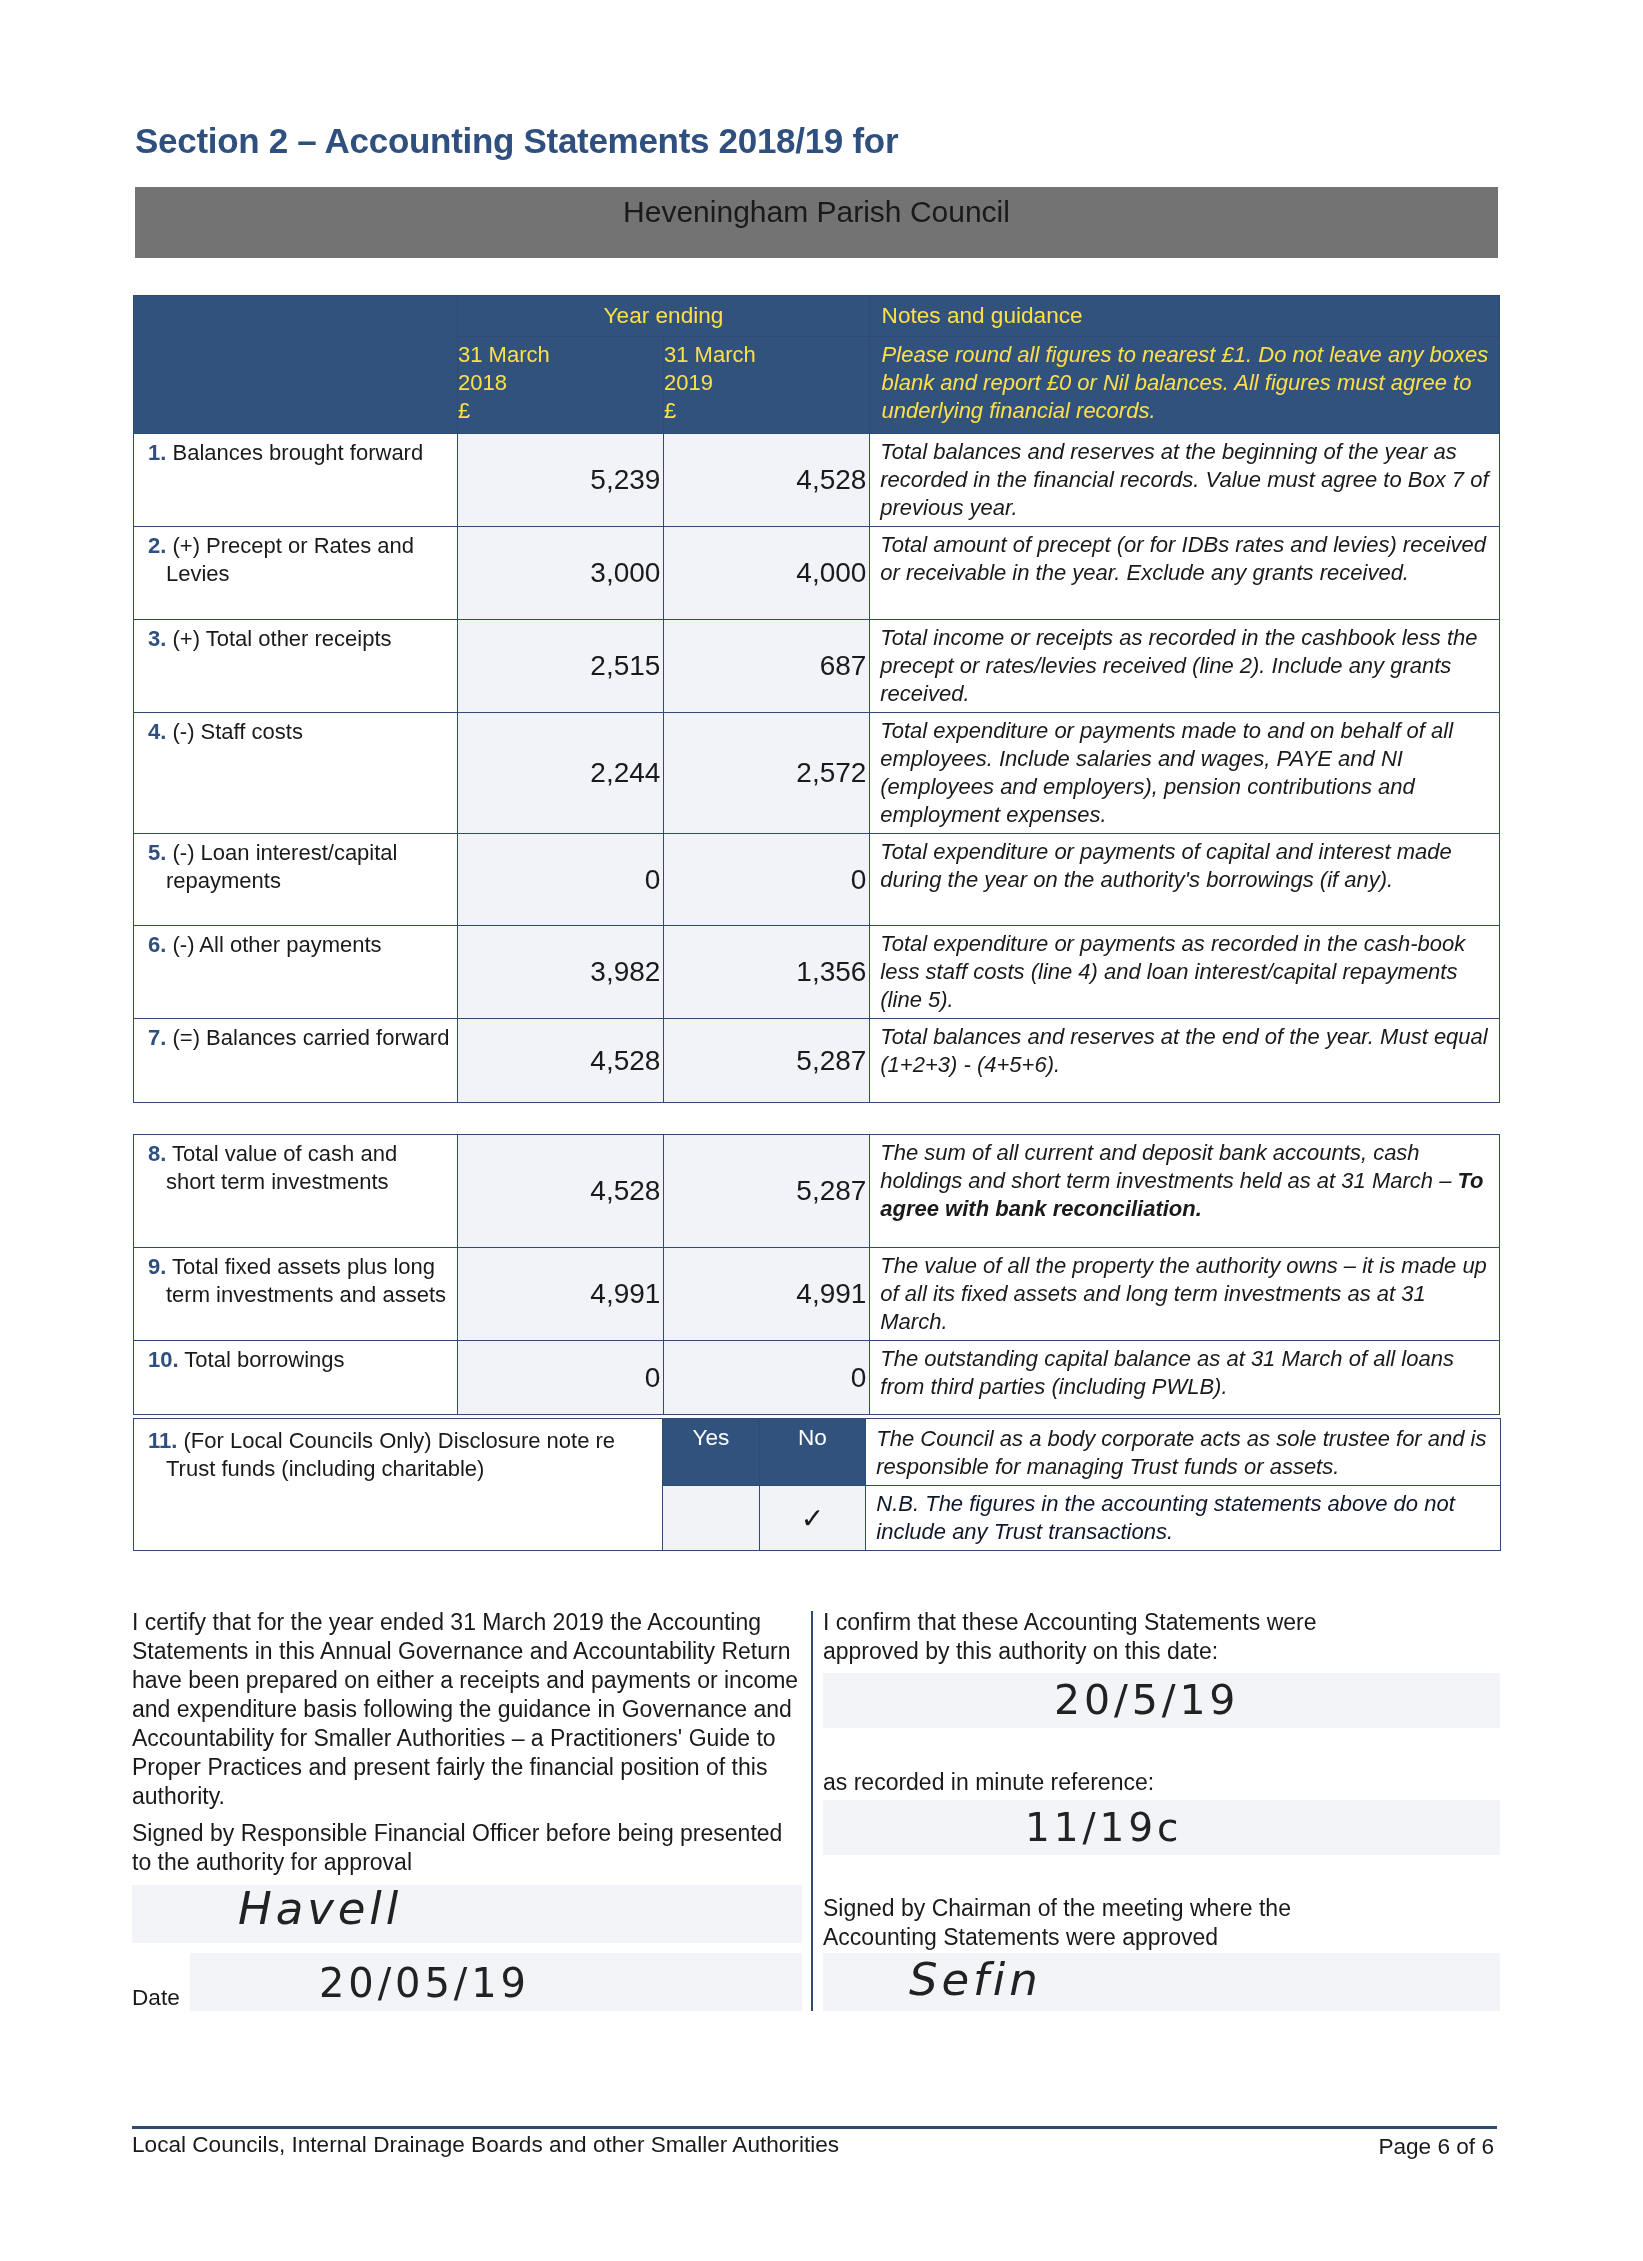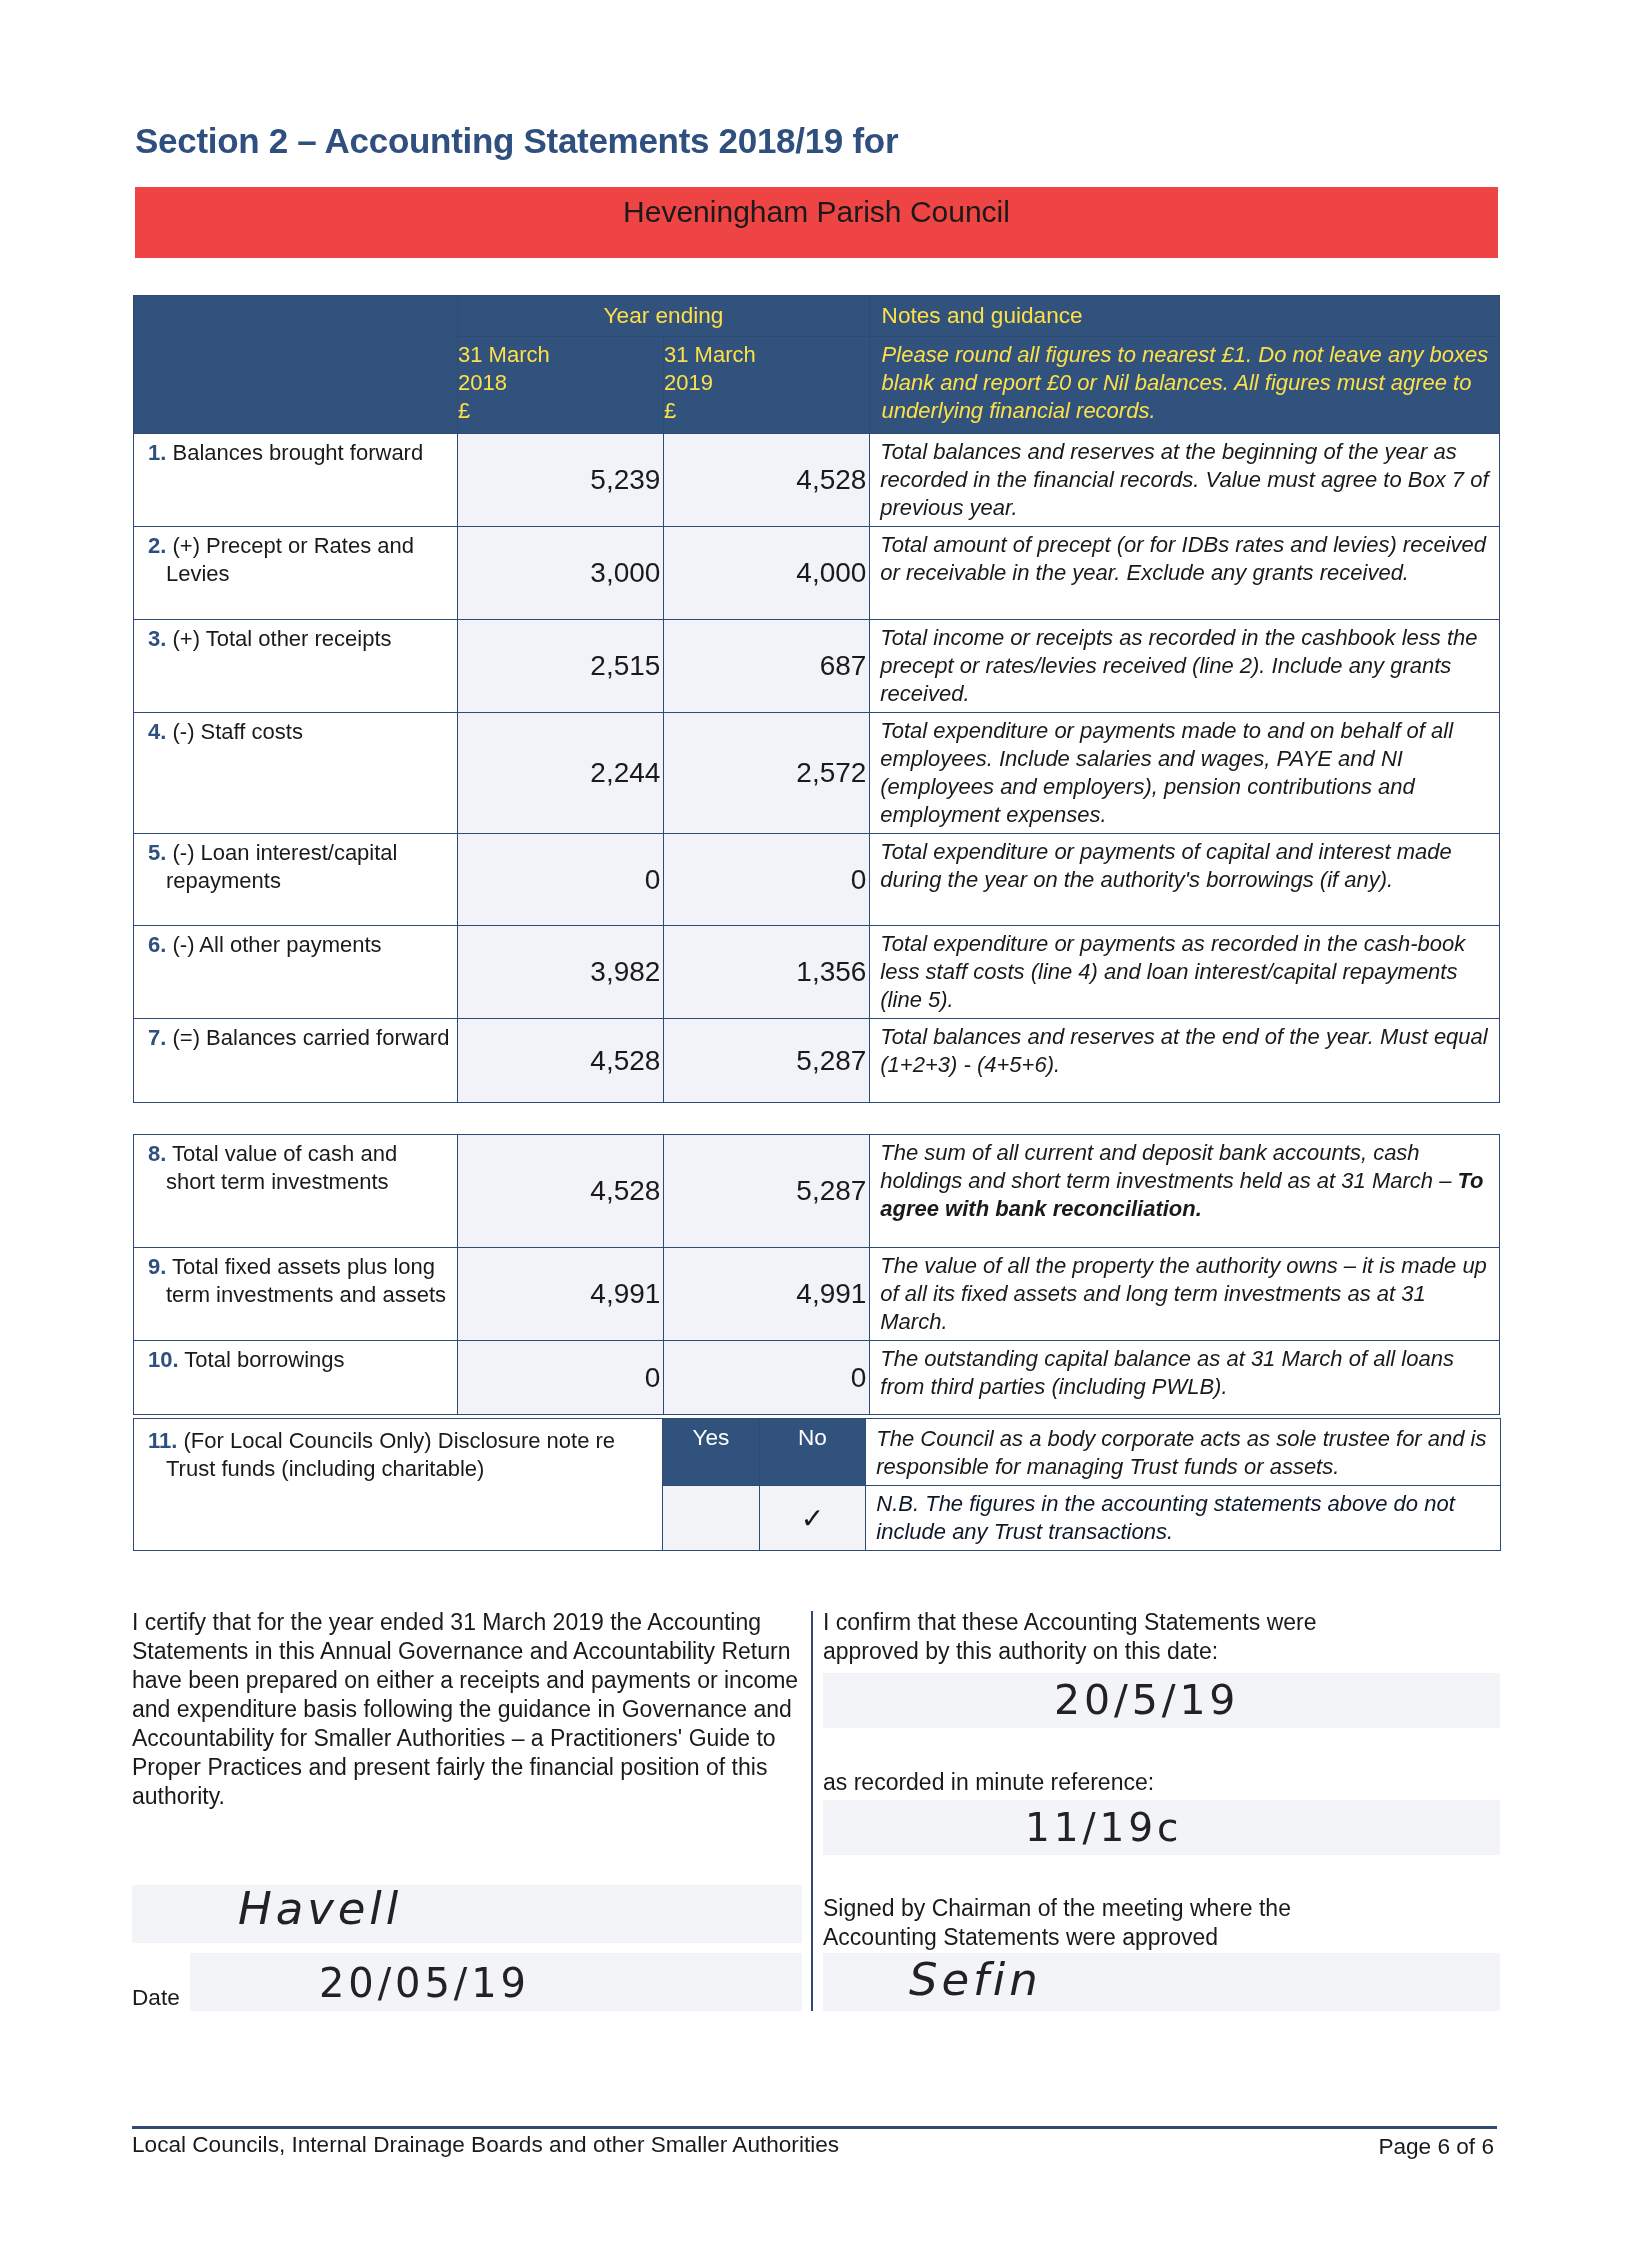--- a/index.html
+++ b/index.html
@@ -6,21 +6,21 @@
   body {
     width: 1644px; height: 2261px; position: relative; overflow: hidden;
     font-family: "Liberation Sans", sans-serif; color: #1a1a1a;
   }
   .page-title {
     position: absolute; left: 135px; top: 121px;
     font-size: 35px; font-weight: bold; color: #2f4f7f; letter-spacing: -0.3px;
   }
   .authority-box {
     position: absolute; left: 135px; top: 187px; width: 1363px; height: 71px;
-    background: #ef4444;
+    background: #737373;
   }
   .authority-name {
     position: absolute; left: 0; right: 0; top: 7.7px; text-align: center;
     font-size: 30px; color: #1a1a1a;
   }
   table.stmt {
     position: absolute; border-collapse: collapse; table-layout: fixed;
     left: 133px; width: 1367px;
   }
   table.stmt td, table.stmt th {
@@ -213,20 +213,21 @@
   <tr style="height:64px;">
     <td class="trust-check-cell"></td>
     <td class="trust-check-cell">✓</td>
     <td class="note-cell trust-nb">N.B. The figures in the accounting statements above do not include any Trust transactions.</td>
   </tr>
 </tbody>
   </table>
 
 <div class="cert-left">
   <p>I certify that for the year ended 31 March 2019 the Accounting Statements in this Annual Governance and Accountability Return have been prepared on either a receipts and payments or income and expenditure basis following the guidance in Governance and Accountability for Smaller Authorities – a Practitioners' Guide to Proper Practices and present fairly the financial position of this authority.</p>
+  <p>Signed by Responsible Financial Officer before being presented to the authority for approval</p>
 </div>
 <div class="shade" style="left:132px; top:1885px; width:670px; height:58px;"></div>
 <div class="hand" style="left:238px; top:1882px; font-size:45px; font-style:italic;">Havell</div>
 <div class="shade" style="left:190px; top:1953px; width:612px; height:58px;"></div>
 <div class="label-date">Date</div>
 <div class="hand" style="left:319px; top:1960px; font-size:40px;">20/05/19</div>
 
 <div class="vline"></div>
 
 <div class="cert-right">

